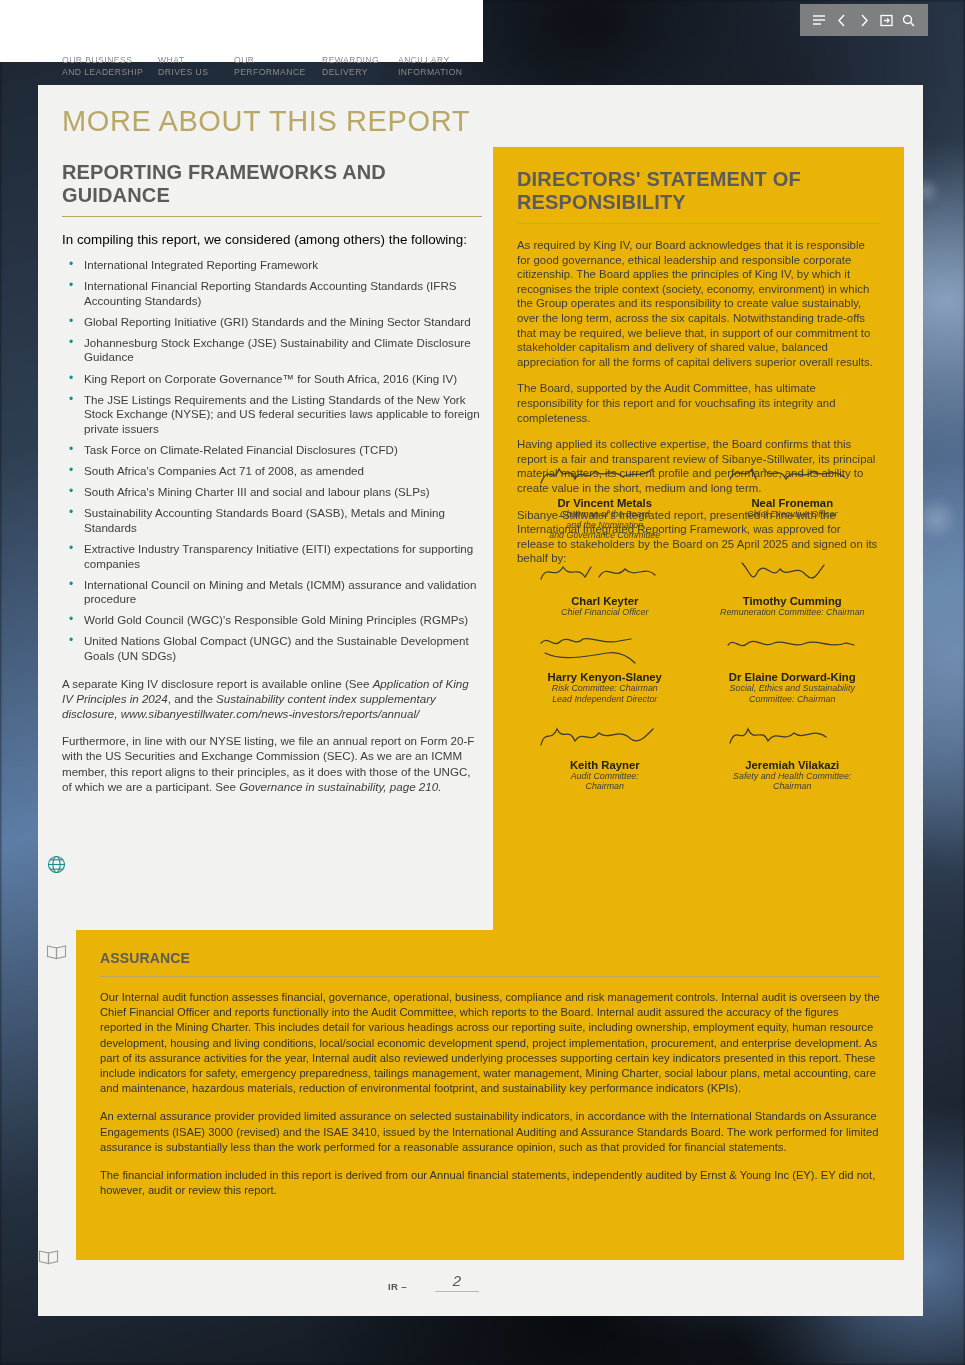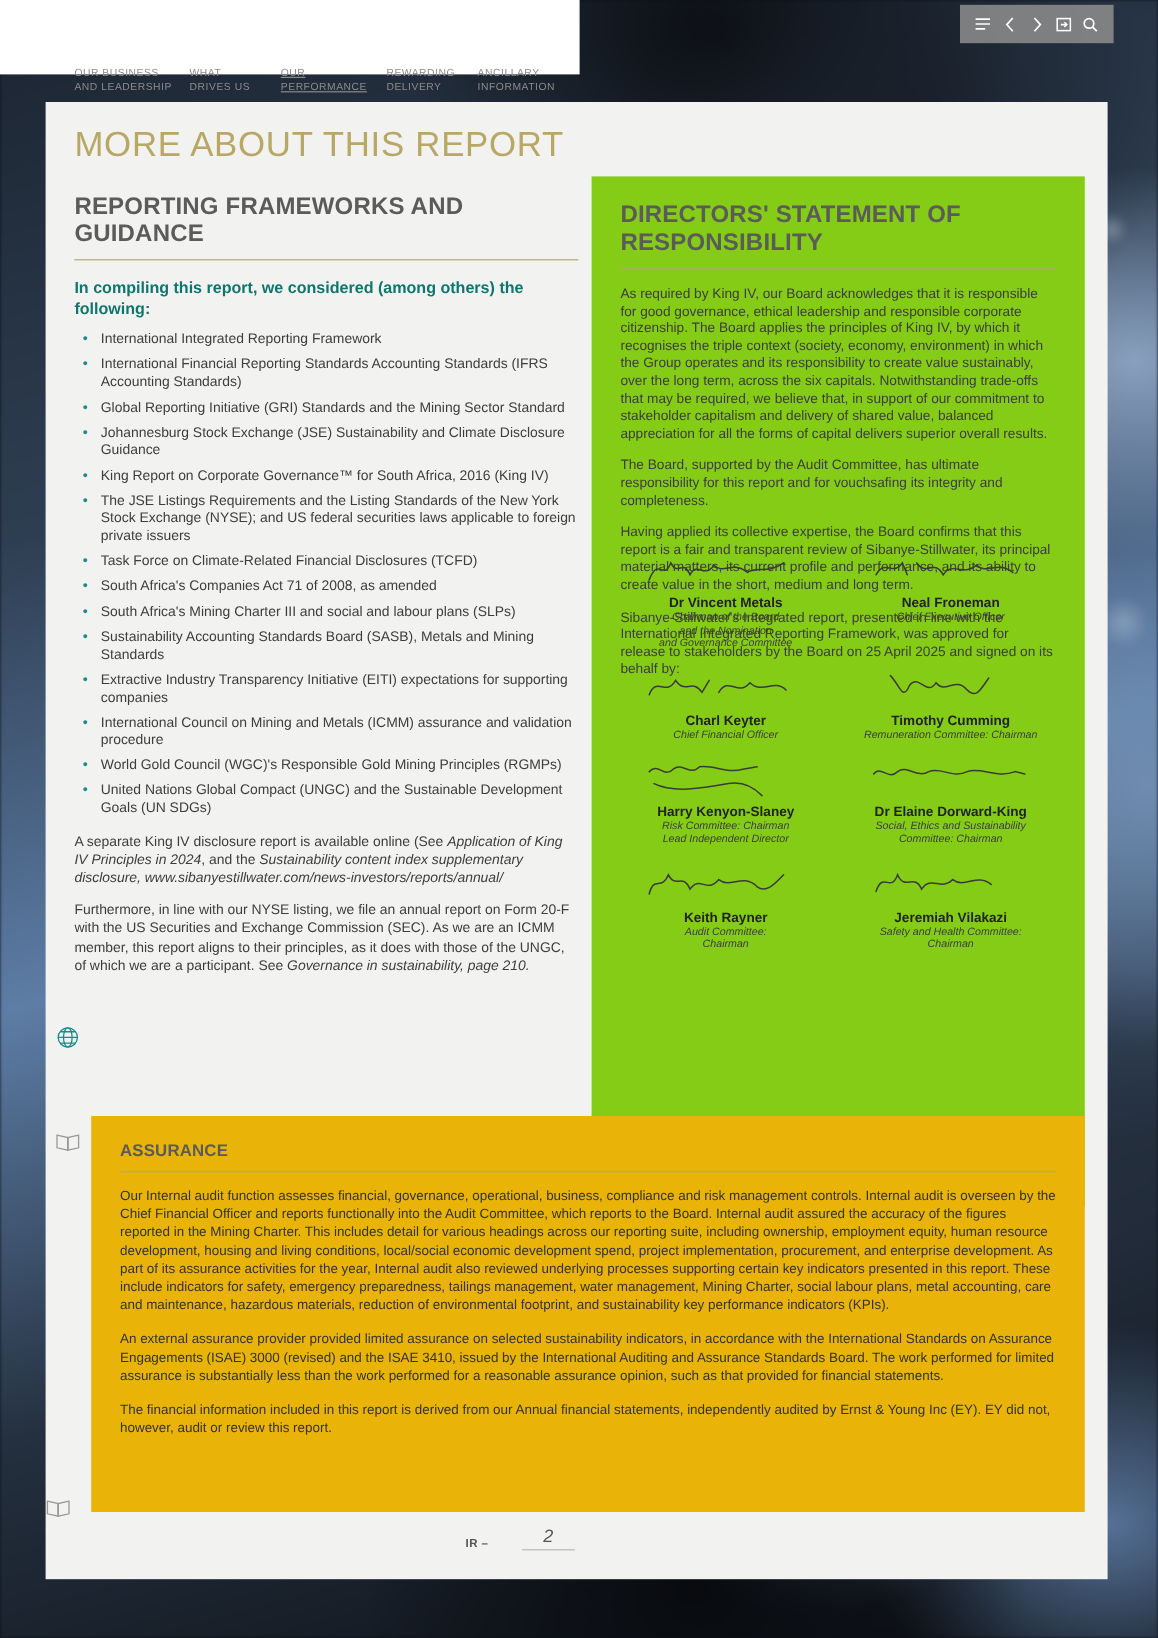--- a/index.html
+++ b/index.html
@@ -59,21 +59,21 @@
     font-size: 8.6px;
     line-height: 12.4px;
     letter-spacing: 0.45px;
     color: #8b8b8b;
     white-space: pre-line;
     cursor: pointer;
     margin-top: 36px;
   }
   .nav-w1 { width: 96px; }
   .nav-w2 { width: 76px; }
-  .nav-w3 { width: 88px; text-decoration: underline; }
+  .nav-w3 { width: 88px; }
   .nav-w4 { width: 76px; }
   .nav-w5 { width: 80px; }
 
   
   #toolbar {
     position: absolute;
     top: 4px; right: 37px;
     width: 128px;
     height: 32px;
     background: rgba(139,139,139,0.88);
@@ -127,23 +127,23 @@
     color: #5b5b5b;
   }
   .rule {
     height: 1px;
     background: #b9a765;
     margin-top: 9px;
   }
   #lead-in {
     margin-top: 14px;
     font-size: 13.4px;
-    font-weight: bold;
+    font-weight: normal;
     line-height: 18px;
-    color: #0f766e;
+    color: #000000;
   }
   ul.bullets {
     margin-top: 9px;
     list-style: none;
   }
   ul.bullets li {
     position: relative;
     padding-left: 22px;
     margin-bottom: 6.5px;
     font-size: 11.6px;
@@ -176,21 +176,21 @@
   #book-icon-1 { top: 779px; }
   #book-icon-2 { top: 1078px; }
 
   
   #directors-card {
     position: absolute;
     left: 455px;
     top: 62px;
     width: 411px;
     height: 858px;
-    background: #84cc16;
+    background: #eab308;
     padding: 21px 24px 0 24px;
   }
   #dir-body p {
     margin-top: 12px;
     font-size: 11.4px;
     line-height: 14.6px;
     color: #3d3d3d;
   }
   #dir-body p:first-child { margin-top: 14px; }
 

